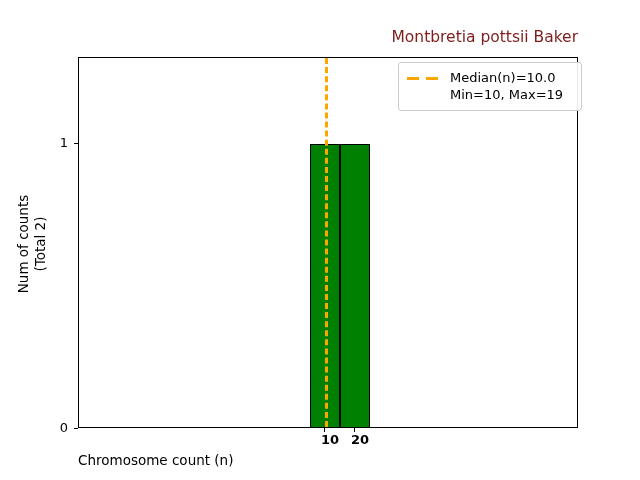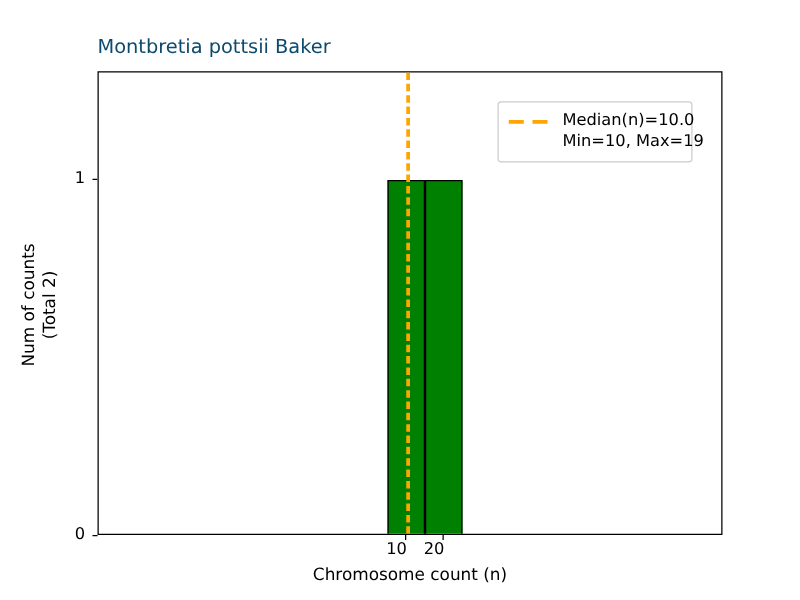--- a/index.html
+++ b/index.html
@@ -19,23 +19,23 @@
     width: 640px;
     height: 480px;
     background: #ffffff;
   }
   
   #chart-title {
     position: absolute;
     left: 78px;
     top: 28px;
     width: 500px;
-    text-align: left;
+    text-align: right;
     font-size: 15.5px;
-    color: #0c4a6e;
+    color: #7f1d1d;
     white-space: nowrap;
   }
   
   #plot-area {
     position: absolute;
     left: 78px;
     top: 57px;
     width: 500px;
     height: 371px;
     border: 1.1px solid #000000;
@@ -80,31 +80,31 @@
     top: 428px;
     height: 4px;
     width: 0;
     border-left: 1.1px solid #000000;
   }
   .xtick-label {
     position: absolute;
     top: 433px;
     font-size: 13px;
     line-height: 14px;
-    text-align: left;
-    color: #000000;
-    white-space: nowrap;
+    text-align: right;
+    color: #000000;
+    white-space: nowrap;
+    font-weight: bold;
   }
   
   #xlabel {
     position: absolute;
     left: 78px;
     top: 452px;
     width: 500px;
-    text-align: center;
     font-size: 13.5px;
     color: #000000;
     white-space: nowrap;
   }
   #ylabel-wrap {
     position: absolute;
     left: 0px;
     top: 0px;
     width: 56px;
     height: 480px;
@@ -120,27 +120,26 @@
     font-size: 13.5px;
     line-height: 17px;
     color: #000000;
     white-space: pre-line;
   }
   
   #legend {
     position: absolute;
     left: 398px;
     top: 62px;
-    width: 156px;
+    width: 184px;
     box-sizing: border-box;
     border: 1px solid #cccccc;
     border-radius: 3px;
     background: rgba(255,255,255,0.9);
     padding: 6px 8px 7px 8px;
-    margin-top: 19px;
   }
   .legend-row {
     display: flex;
     align-items: center;
   }
   #legend-swatch {
     width: 34px;
     height: 14px;
     position: relative;
     flex: 0 0 34px;

